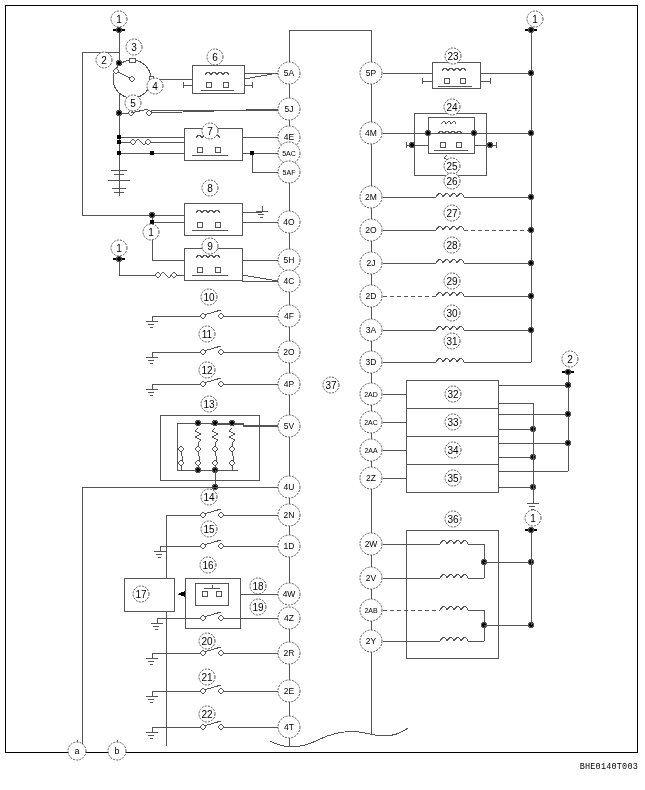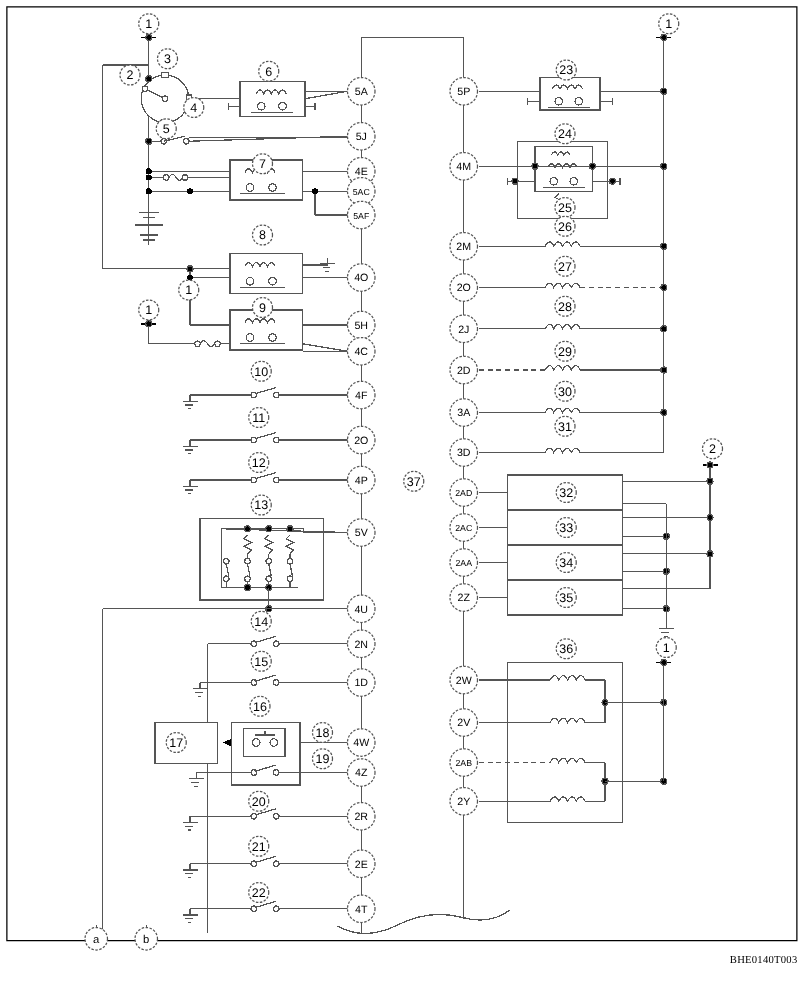--- a/index.html
+++ b/index.html
@@ -1,20 +1,20 @@
 <!DOCTYPE html>
 <html><head>
 <meta charset="utf-8">
 <style>
   html,body{margin:0;padding:0;background:#ffffff;}
   body{font-family:"Liberation Sans",sans-serif;}
   #page{position:relative;width:645px;height:790px;background:#ffffff;overflow:hidden;}
   #frame{position:absolute;left:5px;top:5px;width:633px;height:748px;border:1.5px solid #000;box-sizing:border-box;}
   #svgroot{position:absolute;left:0;top:0;width:645px;height:790px;}
-  #footer-code{position:absolute;right:7px;top:762px;font-size:8.5px;letter-spacing:.2px;color:#000;font-family:Liberation Serif, serif;white-space:nowrap;}
+  #footer-code{position:absolute;right:7px;top:762px;font-size:8.5px;letter-spacing:.2px;color:#000;font-family:Liberation Mono, monospace;white-space:nowrap;}
 </style>
 </head>
 <body>
 
 <div id="page">
 
   <div id="frame"></div>
 
   <svg id="svgroot" viewBox="0 0 645 790" xmlns="http://www.w3.org/2000/svg">
     <defs>

